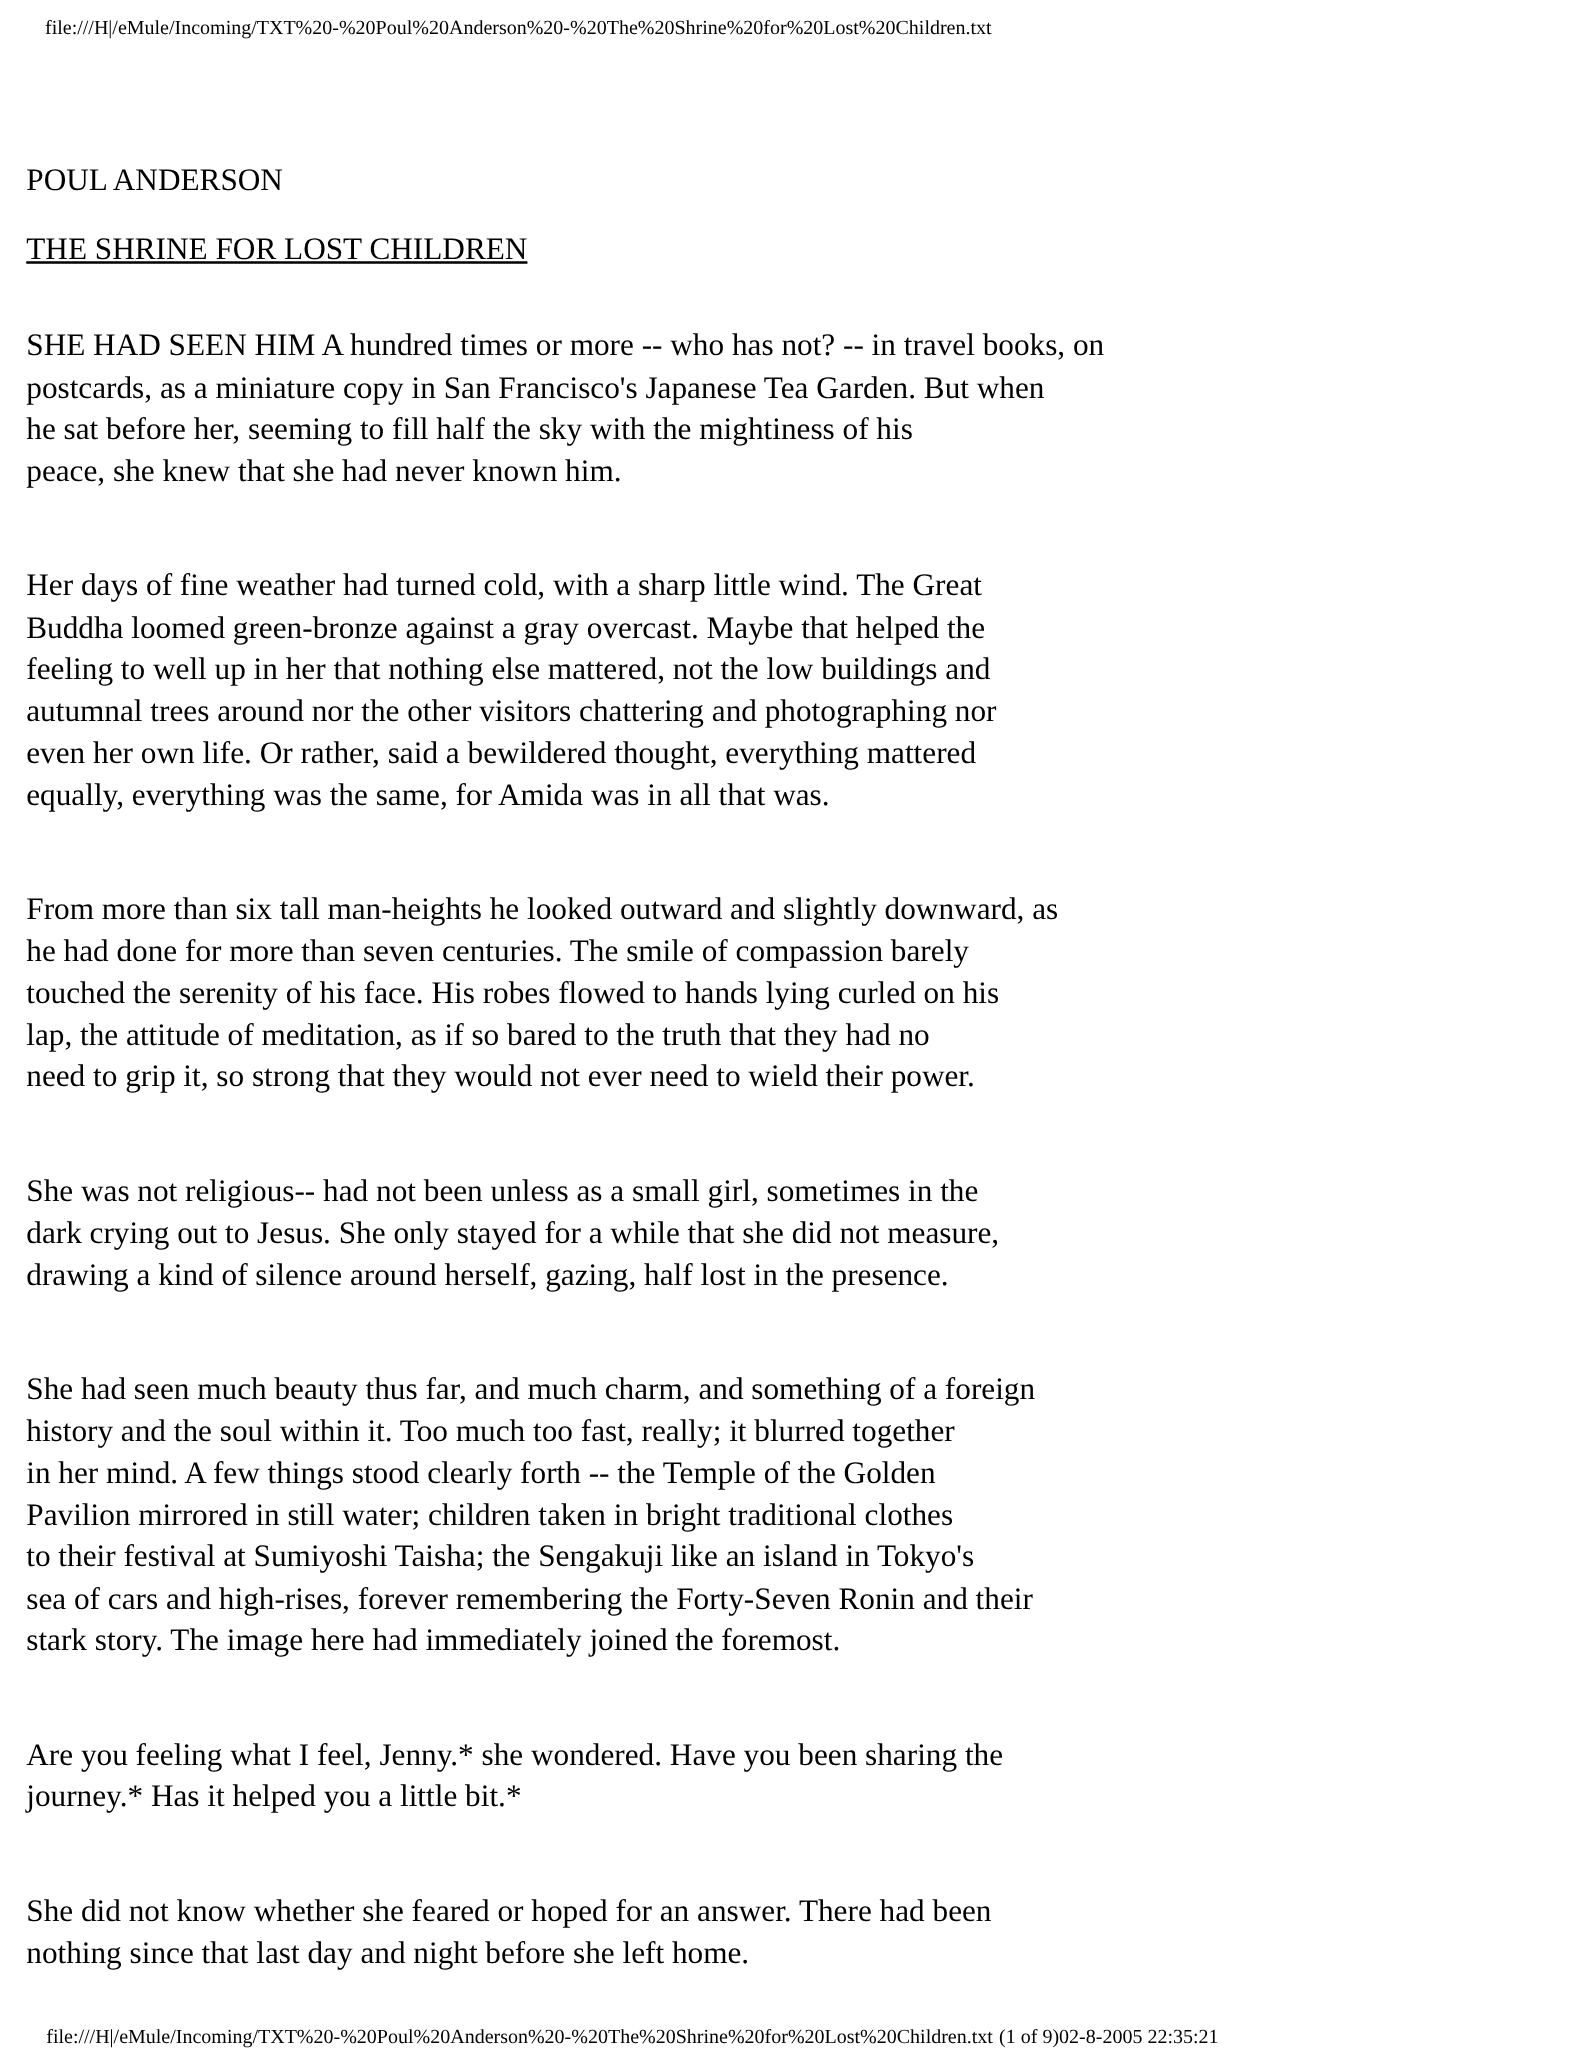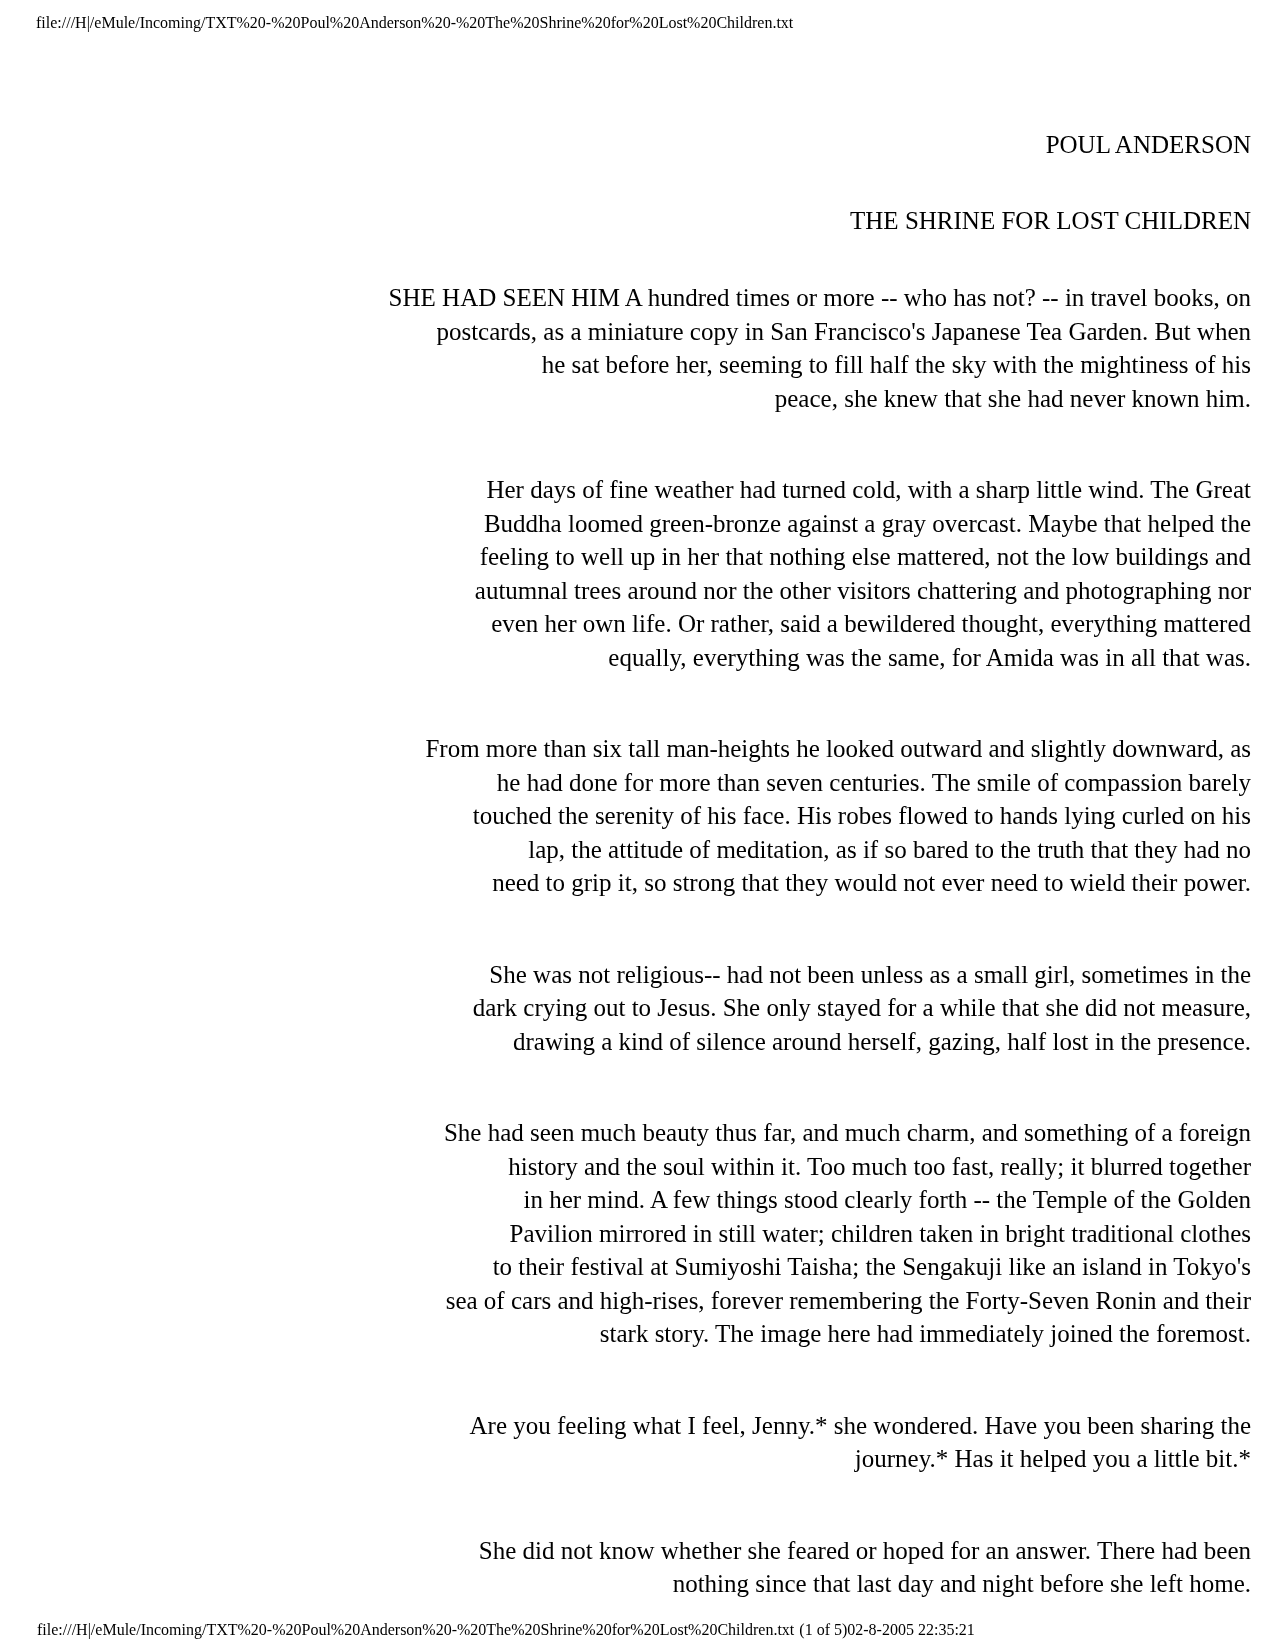--- a/index.html
+++ b/index.html
@@ -23,28 +23,28 @@
     line-height: 19px;
     white-space: nowrap;
   }
   .content {
     position: absolute;
     top: 128px;
     left: 21px;
     width: 1230px;
     font-size: 25px;
     line-height: 33.5px;
-    text-align: right;
   }
   .content p {
     margin: 0;
     white-space: pre-wrap;
   }
   .doc-line + .doc-line {
-    margin-top: 42px;
+    margin-top: 21px;
+    text-decoration: underline;
   }
   p.para {
     margin-top: 58px;
   }
   p.para.first {
     margin-top: 44px;
   }
   .print-footer {
     position: absolute;
     top: 1620px;
@@ -89,13 +89,13 @@
 Pavilion mirrored in still water; children taken in bright traditional clothes
 to their festival at Sumiyoshi Taisha; the Sengakuji like an island in Tokyo's
 sea of cars and high-rises, forever remembering the Forty-Seven Ronin and their
 stark story. The image here had immediately joined the foremost.</p>
   <p class="para">Are you feeling what I feel, Jenny.* she wondered. Have you been sharing the
 journey.* Has it helped you a little bit.*</p>
   <p class="para">She did not know whether she feared or hoped for an answer. There had been
 nothing since that last day and night before she left home.</p>
 </div>
 
-<div class="print-footer"><span>file:///H|/eMule/Incoming/TXT%20-%20Poul%20Anderson%20-%20The%20Shrine%20for%20Lost%20Children.txt</span><span class="page-info">(1 of 5)</span><span class="timestamp">02-8-2005 22:35:21</span></div>
+<div class="print-footer"><span>file:///H|/eMule/Incoming/TXT%20-%20Poul%20Anderson%20-%20The%20Shrine%20for%20Lost%20Children.txt</span><span class="page-info">(1 of 9)</span><span class="timestamp">02-8-2005 22:35:21</span></div>
 
 </body></html>

